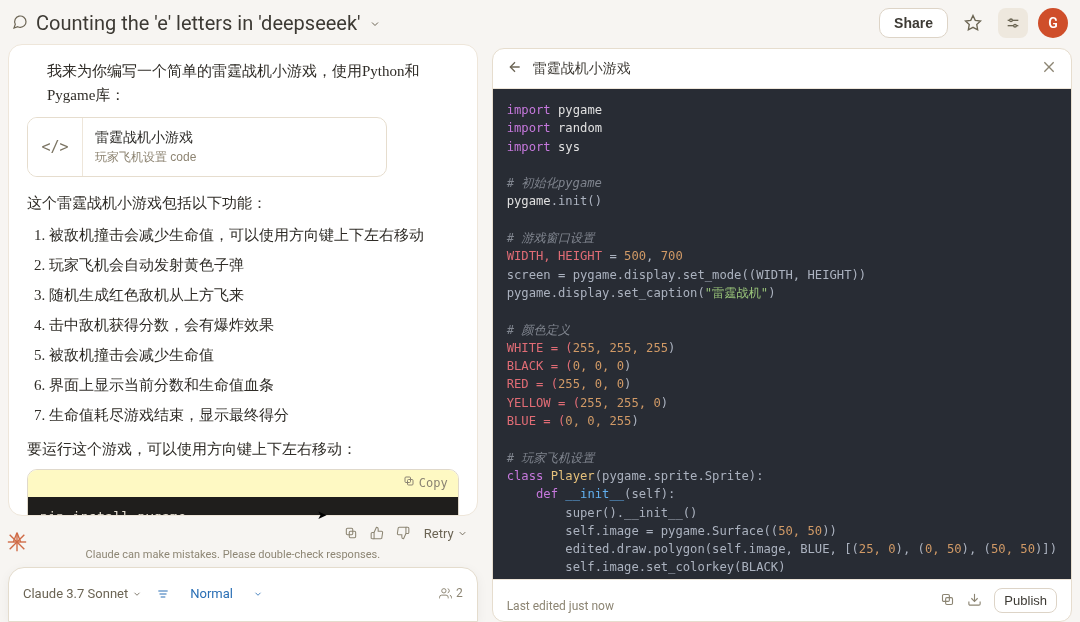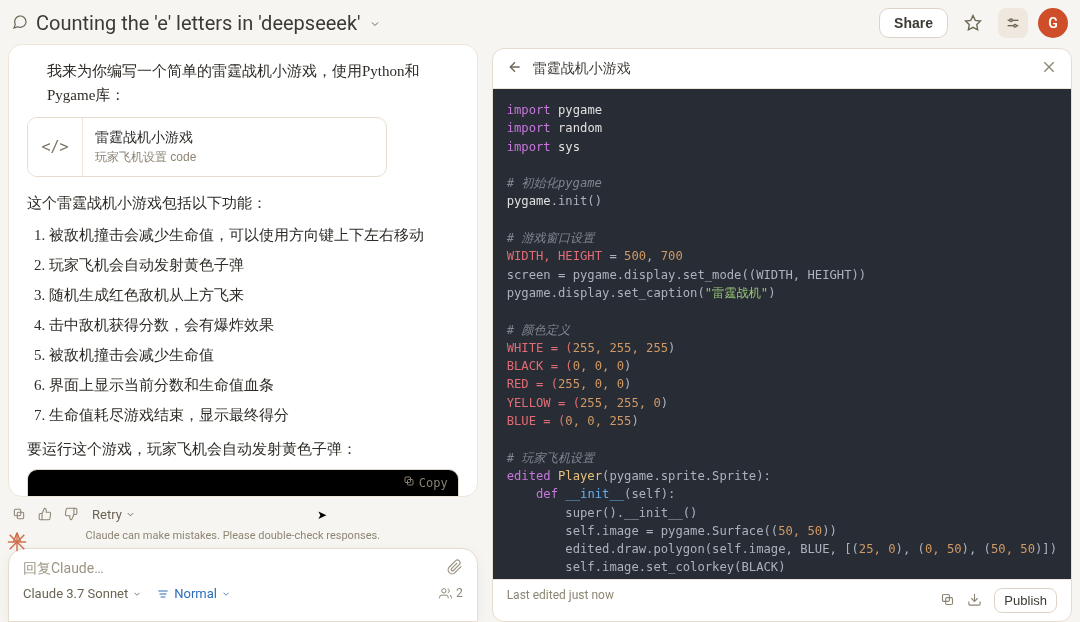--- a/index.html
+++ b/index.html
@@ -119,32 +119,32 @@
     font-family: "SFMono-Regular", Menlo, monospace;
   }
   .code-header {
     display: flex;
     justify-content: flex-end;
     align-items: center;
     gap: 4px;
     padding: 4px 10px;
     font-size: 12px;
     color: #8a8372;
-    background: #000000;
+    background: #fef9c3;
   }
   .code-body {
     background: #1f1e1c;
     color: #e6e0d4;
     padding: 10px 12px;
     font-size: 13px;
     letter-spacing: 0.3px;
   }
   .chat-footer-row {
     display: flex;
-    justify-content: flex-start;
+    justify-content: flex-end;
     align-items: center;
     gap: 4px;
     margin-top: 6px;
     padding-right: 4px;
   }
   .mini-icon {
     width: 22px; height: 22px;
     display: flex; align-items: center; justify-content: center;
     color: #8c8573;
     border-radius: 6px;
@@ -184,21 +184,21 @@
     font-size: 14px;
   }
   .composer-row2 {
     display: flex;
     align-items: flex-start;
     gap: 14px;
     padding: 8px 0 20px 0;
     font-size: 13px;
   }
   .model-sel { color: #6b6454; display:flex; align-items:center; gap:4px;}
-  .normal-sel { color: #2a6fb5; display:flex; align-items:center; gap:4px;}
+  .normal-sel { color: #2a6fb5; display:flex; align-items:center; gap:20px;}
   .composer-right { margin-left: auto; display: flex; align-items: center; gap:4px; color:#8c8573; font-size:12px;}
   .cursor-ptr {
     position: absolute;
     left: 317px;
     top: 464px;
     font-size: 12px;
     color: #000;
     pointer-events: none;
   }
 
@@ -243,21 +243,21 @@
   .k-module  { color: #e0e0e0; }
   .k-comment { color: #7f848e; font-style: italic; }
   .k-ident   { color: #e06c75; }
   .k-func    { color: #61afef; }
   .k-string  { color: #98c379; }
   .k-num     { color: #d19a66; }
   .k-op      { color: #abb2bf; }
   .k-class   { color: #e5c07b; }
   .code-panel-footer {
     display: flex;
-    align-items: flex-start;
+    align-items: flex-end;
     padding: 8px 14px;
     border-top: 1px solid #eee6da;
     font-size: 12px;
     color: #8c8573;
   }
   .footer-actions { margin-left: auto; display: flex; gap: 12px; align-items:center;}
   .publish-btn {
     border: 1px solid #ddd4c7;
     border-radius: 8px;
     padding: 4px 9px;
@@ -320,21 +320,21 @@
       <ol class="features">
         <li>被敌机撞击会减少生命值，可以使用方向键上下左右移动</li>
         <li>玩家飞机会自动发射黄色子弹</li>
         <li>随机生成红色敌机从上方飞来</li>
         <li>击中敌机获得分数，会有爆炸效果</li>
         <li>被敌机撞击会减少生命值</li>
         <li>界面上显示当前分数和生命值血条</li>
         <li>生命值耗尽游戏结束，显示最终得分</li>
       </ol>
 
-      <div class="install-head">要运行这个游戏，玩家飞机会自动发射黄色子弹：</div>
+      <div class="install-head">要运行这个游戏，可以使用方向键上下左右移动：</div>
 
       <div class="code-block">
         <div class="code-header">
           <span>
             <svg width="12" height="12" viewBox="0 0 24 24" fill="none" stroke="#8a8372" stroke-width="2">
                 <rect x="9" y="9" width="11" height="11" rx="2"></rect>
                 <rect x="4" y="4" width="11" height="11" rx="2"></rect>
               </svg>
           </span>
           <span>Copy</span>
@@ -380,28 +380,20 @@
         <line x1="12" y1="2" x2="8" y2="12"></line>
           <line x1="12" y1="2" x2="16" y2="12"></line>
       </svg>
     </span>
 
     <div class="disclaimer">Claude can make mistakes. Please double-check responses.</div>
 
     <div class="cursor-ptr">➤</div>
 
     <div class="composer">
-      <div class="composer-row1">
-        <span style="cursor:text;">回复Claude…</span>
-        <span>
-          <svg width="16" height="16" viewBox="0 0 24 24" fill="none" stroke="#9c9482" stroke-width="1.8">
-              <path d="M21.44 11.05 12 20.5a6 6 0 0 1-8.49-8.49l9.19-9.19a4 4 0 0 1 5.66 5.66L9.64 17.19a2 2 0 0 1-2.83-2.83l8.49-8.48"></path>
-            </svg>
-        </span>
-      </div>
       <div class="composer-row2">
         <div class="model-sel">
           <span>Claude 3.7 Sonnet</span>
           <svg width="10" height="10" viewBox="0 0 24 24" fill="none" stroke="#6b6454" stroke-width="2">
               <polyline points="6 9 12 15 18 9"></polyline>
             </svg>
         </div>
         <div class="normal-sel">
           <svg width="14" height="14" viewBox="0 0 24 24" fill="none" stroke="#2a6fb5" stroke-width="1.8">
               <path d="M4 7h16M6 12h12M8 17h8"></path>
@@ -455,21 +447,21 @@
 <span>pygame.display.set_caption(</span><span class="k-string">"雷霆战机"</span><span>)</span>
 
 <span class="k-comment"># 颜色定义</span>
 <span class="k-ident">WHITE = (</span><span class="k-num">255, 255, 255</span><span>)</span>
 <span class="k-ident">BLACK = (</span><span class="k-num">0, 0, 0</span><span>)</span>
 <span class="k-ident">RED = (</span><span class="k-num">255, 0, 0</span><span>)</span>
 <span class="k-ident">YELLOW = (</span><span class="k-num">255, 255, 0</span><span>)</span>
 <span class="k-ident">BLUE = (</span><span class="k-num">0, 0, 255</span><span>)</span>
 
 <span class="k-comment"># 玩家飞机设置</span>
-<span class="k-keyword">edited</span><span class="k-class"> Player</span><span>(pygame.sprite.Sprite):</span>
+<span class="k-keyword">class</span><span class="k-class"> Player</span><span>(pygame.sprite.Sprite):</span>
     <span class="k-keyword">def</span><span class="k-func"> __init__</span><span>(self):</span>
         <span>super().__init__()</span>
         <span>self.image = pygame.Surface((</span><span class="k-num">50, 50</span><span>))</span>
         <span>edited.draw.polygon(self.image, BLUE, [(</span><span class="k-num">25, 0</span><span>), (</span><span class="k-num">0, 50</span><span>), (</span><span class="k-num">50, 50</span><span>)])</span>
         <span>self.image.set_colorkey(BLACK)</span>
         <span>self.rect = self.image.get_rect()</span></div>
 
       <div class="code-panel-footer">
         <span>Last edited just now</span>
         <div class="footer-actions">

